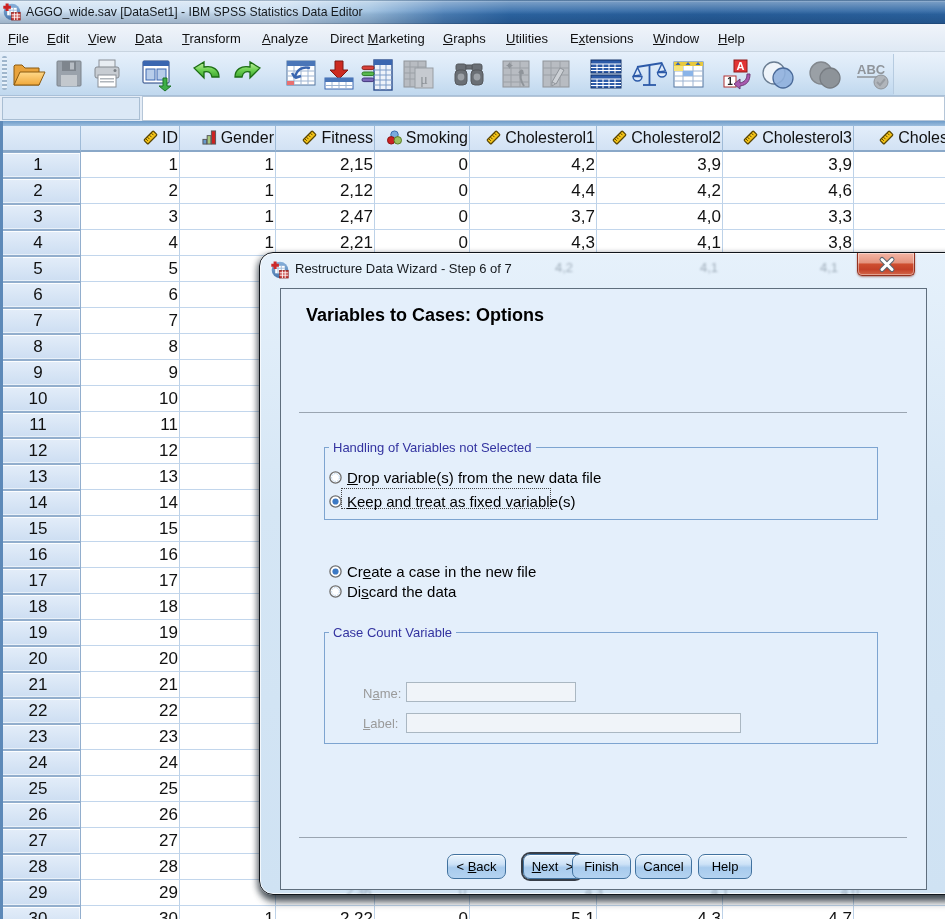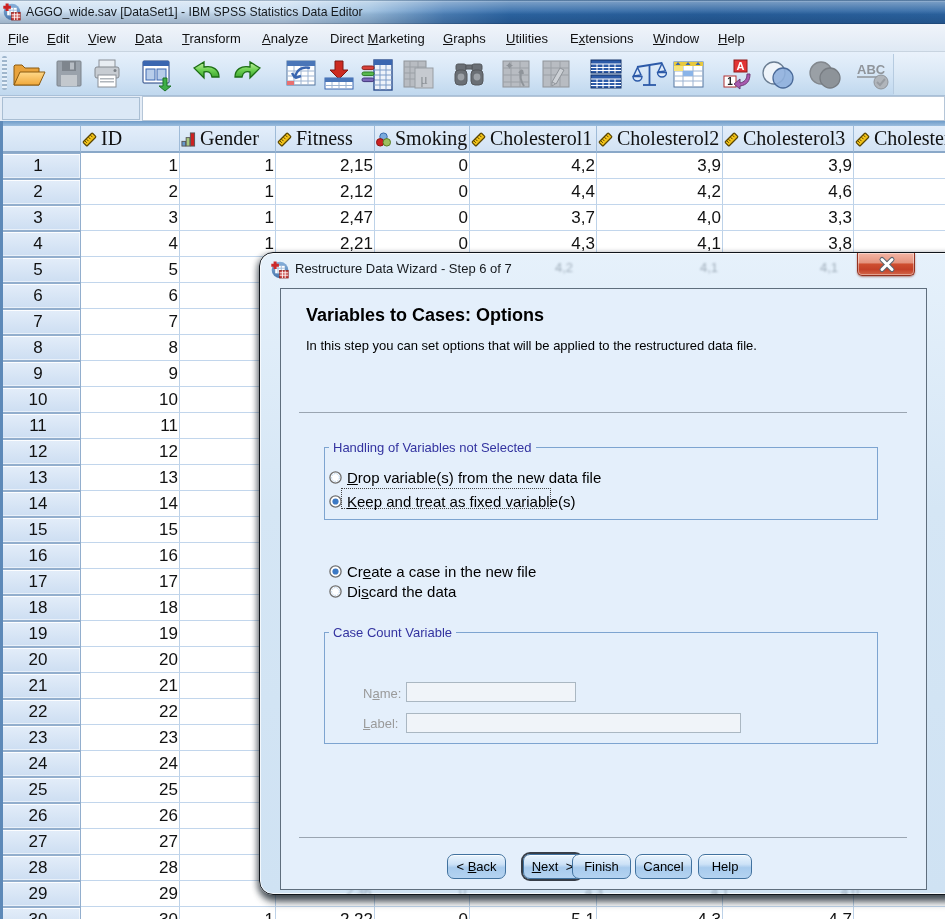--- a/index.html
+++ b/index.html
@@ -17,21 +17,21 @@
 #tbgrip{left:2px;top:56px;width:5px;height:34px;background:repeating-linear-gradient(#9fb6cd 0 2px,#e8f1fa 2px 4px);border-radius:2px;}
 .ticon{position:absolute;top:58px;}
 
 #formrow{left:0;top:96px;width:945px;height:25px;background:#e4ecf6;}
 #cellref{left:2px;top:97px;width:138px;height:23px;background:#dbe8f6;border:1px solid #a9bed3;}
 #editbar{left:142px;top:96px;width:803px;height:25px;background:#fff;border:1px solid #b5c6d8;}
 #blueband{left:0;top:121px;width:945px;height:5px;background:linear-gradient(#6f9cc9,#9dbede);}
 
 #grid{left:0;top:126px;width:990px;border-collapse:separate;border-spacing:0;table-layout:fixed;position:absolute;}
 #grid td{height:26px;overflow:hidden;white-space:nowrap;}
-td.h{background:linear-gradient(#e3eefa,#d2e2f4);border-right:1px solid #9fbbd8;border-bottom:2px solid #8aa8c8;font-size:20px;color:#111;text-align:left;vertical-align:middle;font-family:Liberation Serif, serif;}
+td.h{background:linear-gradient(#e3eefa,#d2e2f4);border-right:1px solid #9fbbd8;border-bottom:2px solid #8aa8c8;font-size:16px;color:#111;text-align:right;vertical-align:middle;}
 td.h .ic{vertical-align:-2px;margin-right:4px;}
 td.rn{background:linear-gradient(#e3edf9,#cddef2);border:1px solid #92aecd;box-shadow:inset 1px 1px 0 rgba(255,255,255,.9),inset -1px -1px 0 rgba(255,255,255,.55);font-size:17px;color:#111;text-align:center;vertical-align:middle;padding-right:6px;}
 td.d{background:#fff;border-right:1px solid #bdd2e8;border-bottom:1px solid #c2d6ec;font-size:17px;color:#111;text-align:right;padding-right:1px;vertical-align:middle;}
 #leftframe{left:0;top:121px;width:3px;height:798px;background:#5d89b8;}
 
 #dialog{left:259px;top:252px;width:754px;height:643px;border-radius:14px;overflow:hidden;border:1px solid #10151b;background:linear-gradient(#e6f1fb 0%,#d5e6f5 40%,#cfe2f3 100%);box-shadow:4px 6px 10px rgba(25,35,45,.62),-2px 2px 6px rgba(25,35,45,.35),0 5px 7px rgba(25,35,45,.45),inset 0 0 0 1px rgba(255,255,255,.75);}
 #dlgicon{left:11px;top:8px;}
 #dlgtitletxt{left:35px;top:8px;font-size:13px;color:#15191d;}
 .ghost{font-size:13px;color:#5a6a7a;opacity:.5;filter:blur(1px);}
 #closebtn{left:597px;top:0px;width:58px;height:23px;border-radius:0 0 5px 5px;border:1px solid #93311f;border-top:none;background:linear-gradient(#f3b5a4 0%,#e4937e 45%,#ce4f30 50%,#c44128 75%,#d2674a 100%);box-shadow:inset 0 0 0 1px rgba(255,255,255,.4),0 1px 2px rgba(120,30,10,.5);}
@@ -754,21 +754,20 @@
           <line x1="24" y1="6.5" x2="34" y2="16.5"></line>
           <line x1="34" y1="6.5" x2="24" y2="16.5"></line>
         </g>
         <g stroke="#ffffff" stroke-width="3" stroke-linecap="round">
           <line x1="24" y1="6.5" x2="34" y2="16.5"></line>
           <line x1="34" y1="6.5" x2="24" y2="16.5"></line>
         </g>
       </svg></div>
   <div id="dlgclient" class="abs">
     <div class="abs" id="dlghead">Variables to Cases: Options</div>
-    <div class="abs" id="dlgdesc">In this step you can set options that will be applied to the restructured data file.</div>
     <div class="abs sep" style="left:18px;top:123px;"></div>
     <div class="abs grp" style="left:43px;top:158px;height:73px;">
         <span class="grplbl">Handling of Variables not Selected</span>
       </div>
     <div class="abs radiorow" style="left:48px;top:181px;">
         <svg class="radio" width="13" height="13" viewBox="0 0 13 13">
           <circle cx="6.5" cy="6.5" r="5.6" fill="#fff" stroke="#6e6e6e" stroke-width="1.3"></circle>
           <circle cx="6.5" cy="6.5" r="3.9" fill="none" stroke="#a9c7e4" stroke-width="0.9" stroke-dasharray="1.6 1.1"></circle>
         </svg>
         <span class="rlbl"><u>D</u>rop variable(s) from the new data file</span>

